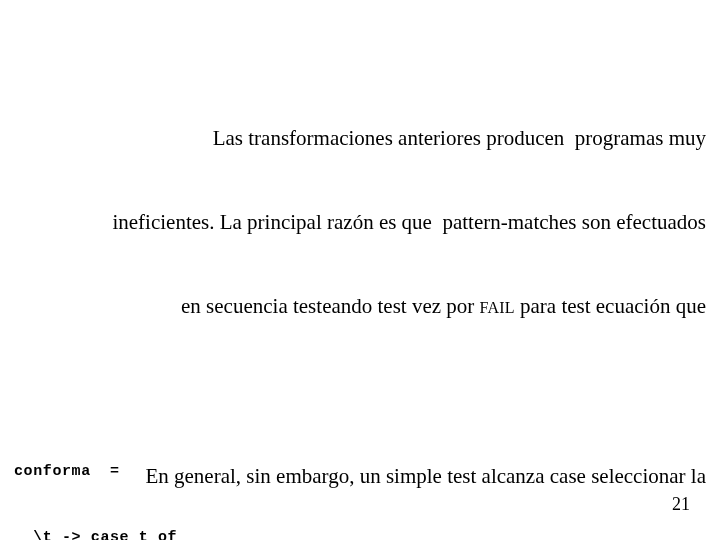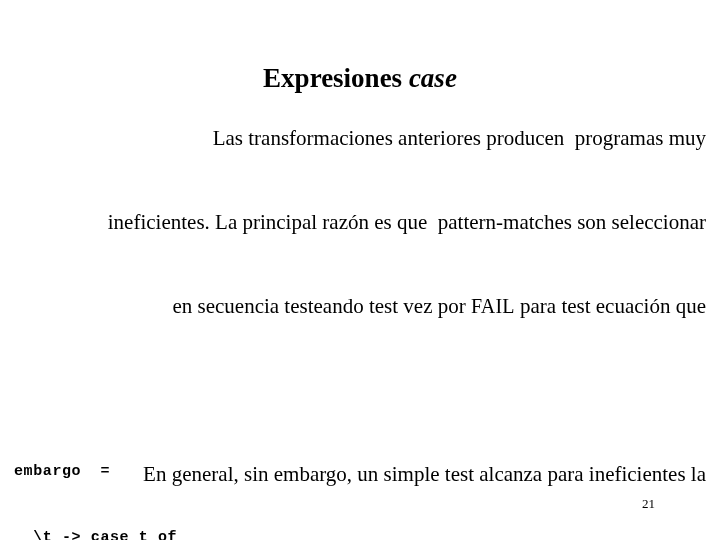--- a/index.html
+++ b/index.html
@@ -46,75 +46,72 @@
     line-height: 28px;
     font-family: Liberation Serif, serif;
     margin: 0;
     white-space: pre-wrap;
     text-align: right;
   }
   .para + .para {
     margin-top: 28px;
   }
   .para .smallcaps {
-    font-size: 20px;
+    font-size: 16px;
     letter-spacing: 0.2px;
   }
   .code-block {
     position: absolute;
     left: 14px;
     top: 417px;
     font-family: "Liberation Mono", "DejaVu Sans Mono", monospace;
     font-size: 15px;
     font-weight: bold;
     line-height: 22px;
     white-space: pre;
     letter-spacing: 0.6px;
   }
   .code-line {
     white-space: pre;
   }
   .page-number {
     position: absolute;
-    left: 642px;
+    left: 672px;
     top: 496px;
-    font-size: 13px;
+    font-size: 18px;
     font-family: "Liberation Serif", "DejaVu Serif", serif;
     line-height: 16px;
   }
 </style>
 </head>
 <body>
 
 <div class="slide">
 
-  <h1 class="slide-title">
-    <span>Expresiones </span><span class="it">case</span>
-  </h1>
 
   <div class="body-block">
     <p class="para">
       <span>Las transformaciones anteriores producen  programas muy</span>
       <br>
-      <span>ineficientes. La principal razón es que  pattern-matches son seleccionar</span>
+      <span>ineficientes. La principal razón es que  pattern-matches son efectuados</span>
       <br>
       <span>en secuencia testeando test vez por </span><span class="smallcaps">FAIL</span><span> para test ecuación que</span>
       <br>
     </p>
 
     <p class="para">
-      <span>En general, sin embargo, un simple test alcanza para ineficientes la</span>
+      <span>En general, sin embargo, un simple test alcanza case seleccionar la</span>
       <br>
       
     </p>
 
   </div>
 
   <div class="code-block">
-    <div class="code-line">embargo  =</div>
+    <div class="code-line">conforma  =</div>
     <div class="code-line">  \t -&gt; case t of</div>
     
     
   </div>
 
   <div class="page-number">21</div>
 
 </div>
 
 </body></html>

